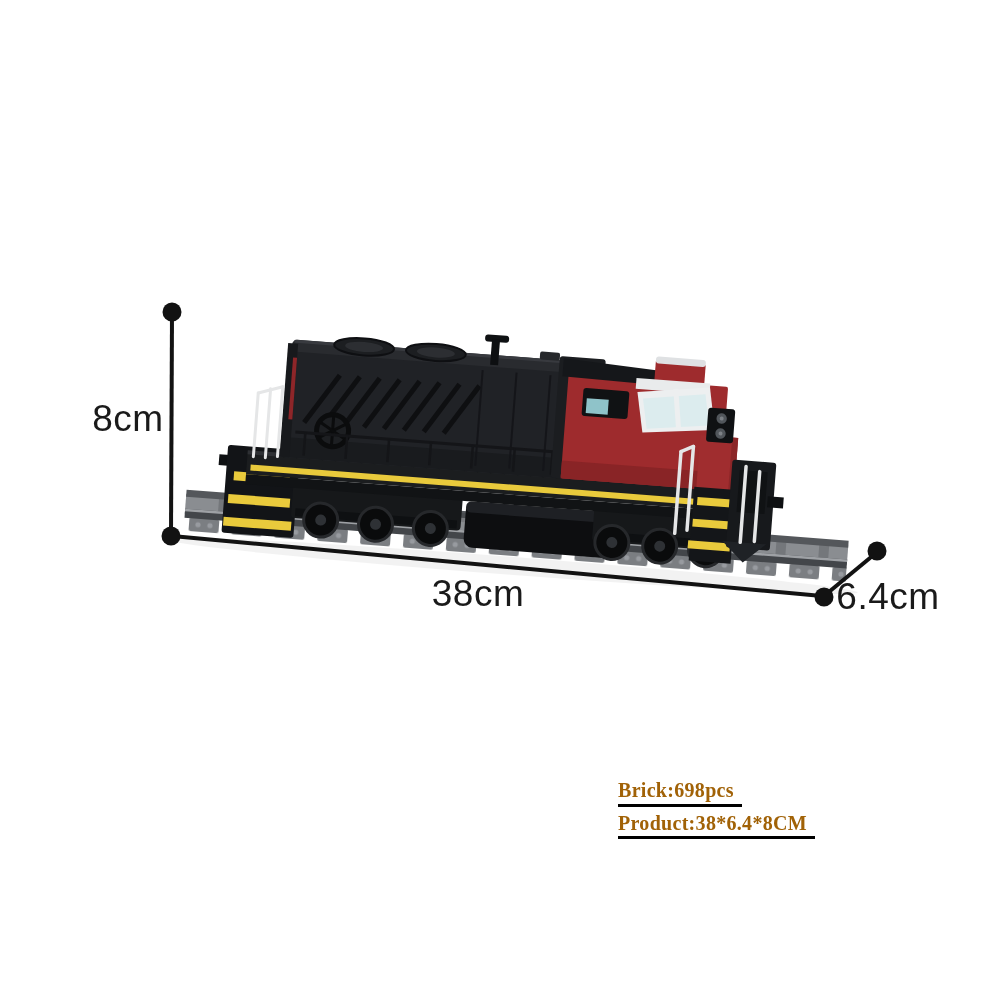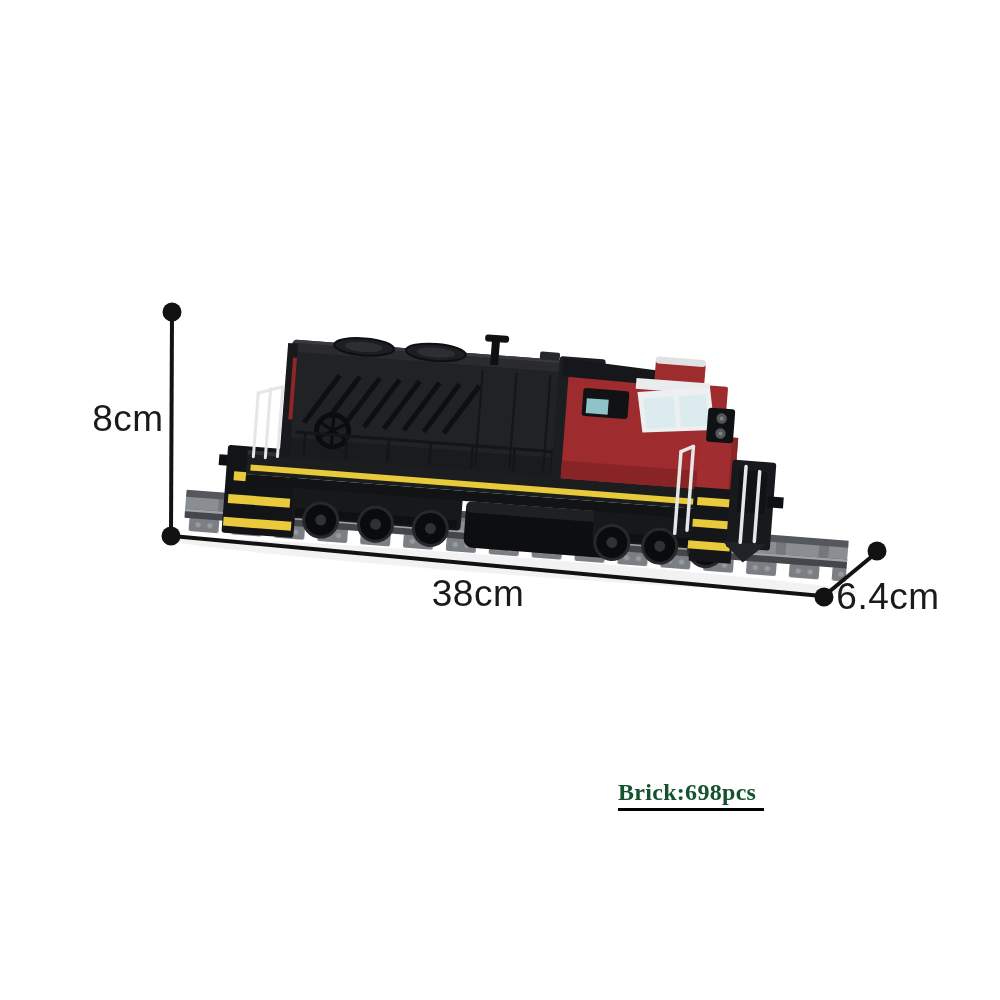--- a/index.html
+++ b/index.html
@@ -21,23 +21,23 @@
   .specs {
     position: absolute;
     left: 618px;
     top: 780px;
   }
   .spec-line {
     display: table;
     white-space: nowrap;
     font-family: "Liberation Serif", serif;
     font-weight: bold;
-    font-size: 24px;
+    font-size: 20px;
     line-height: 1.08;
-    color: #14532d;
+    color: #a16207;
     border-bottom: 3px solid #000000;
     padding: 0 8px 2px 0;
     margin-bottom: 6px;
     letter-spacing: 0.3px;
   }
 </style>
 </head>
 <body>
 
 <div class="canvas">
@@ -221,15 +221,18 @@
       <text x="128" y="431" text-anchor="middle">8cm</text>
       <text x="478" y="606" text-anchor="middle">38cm</text>
       <text x="888" y="609" text-anchor="middle">6.4cm</text>
     </g>
   </svg>
 
   <div class="specs">
     <div class="spec-line">
         <span>Brick:698pcs</span>
       </div>
+    <div class="spec-line">
+        <span>Product:38*6.4*8CM</span>
+      </div>
   </div>
 
 </div>
 
 </body></html>

